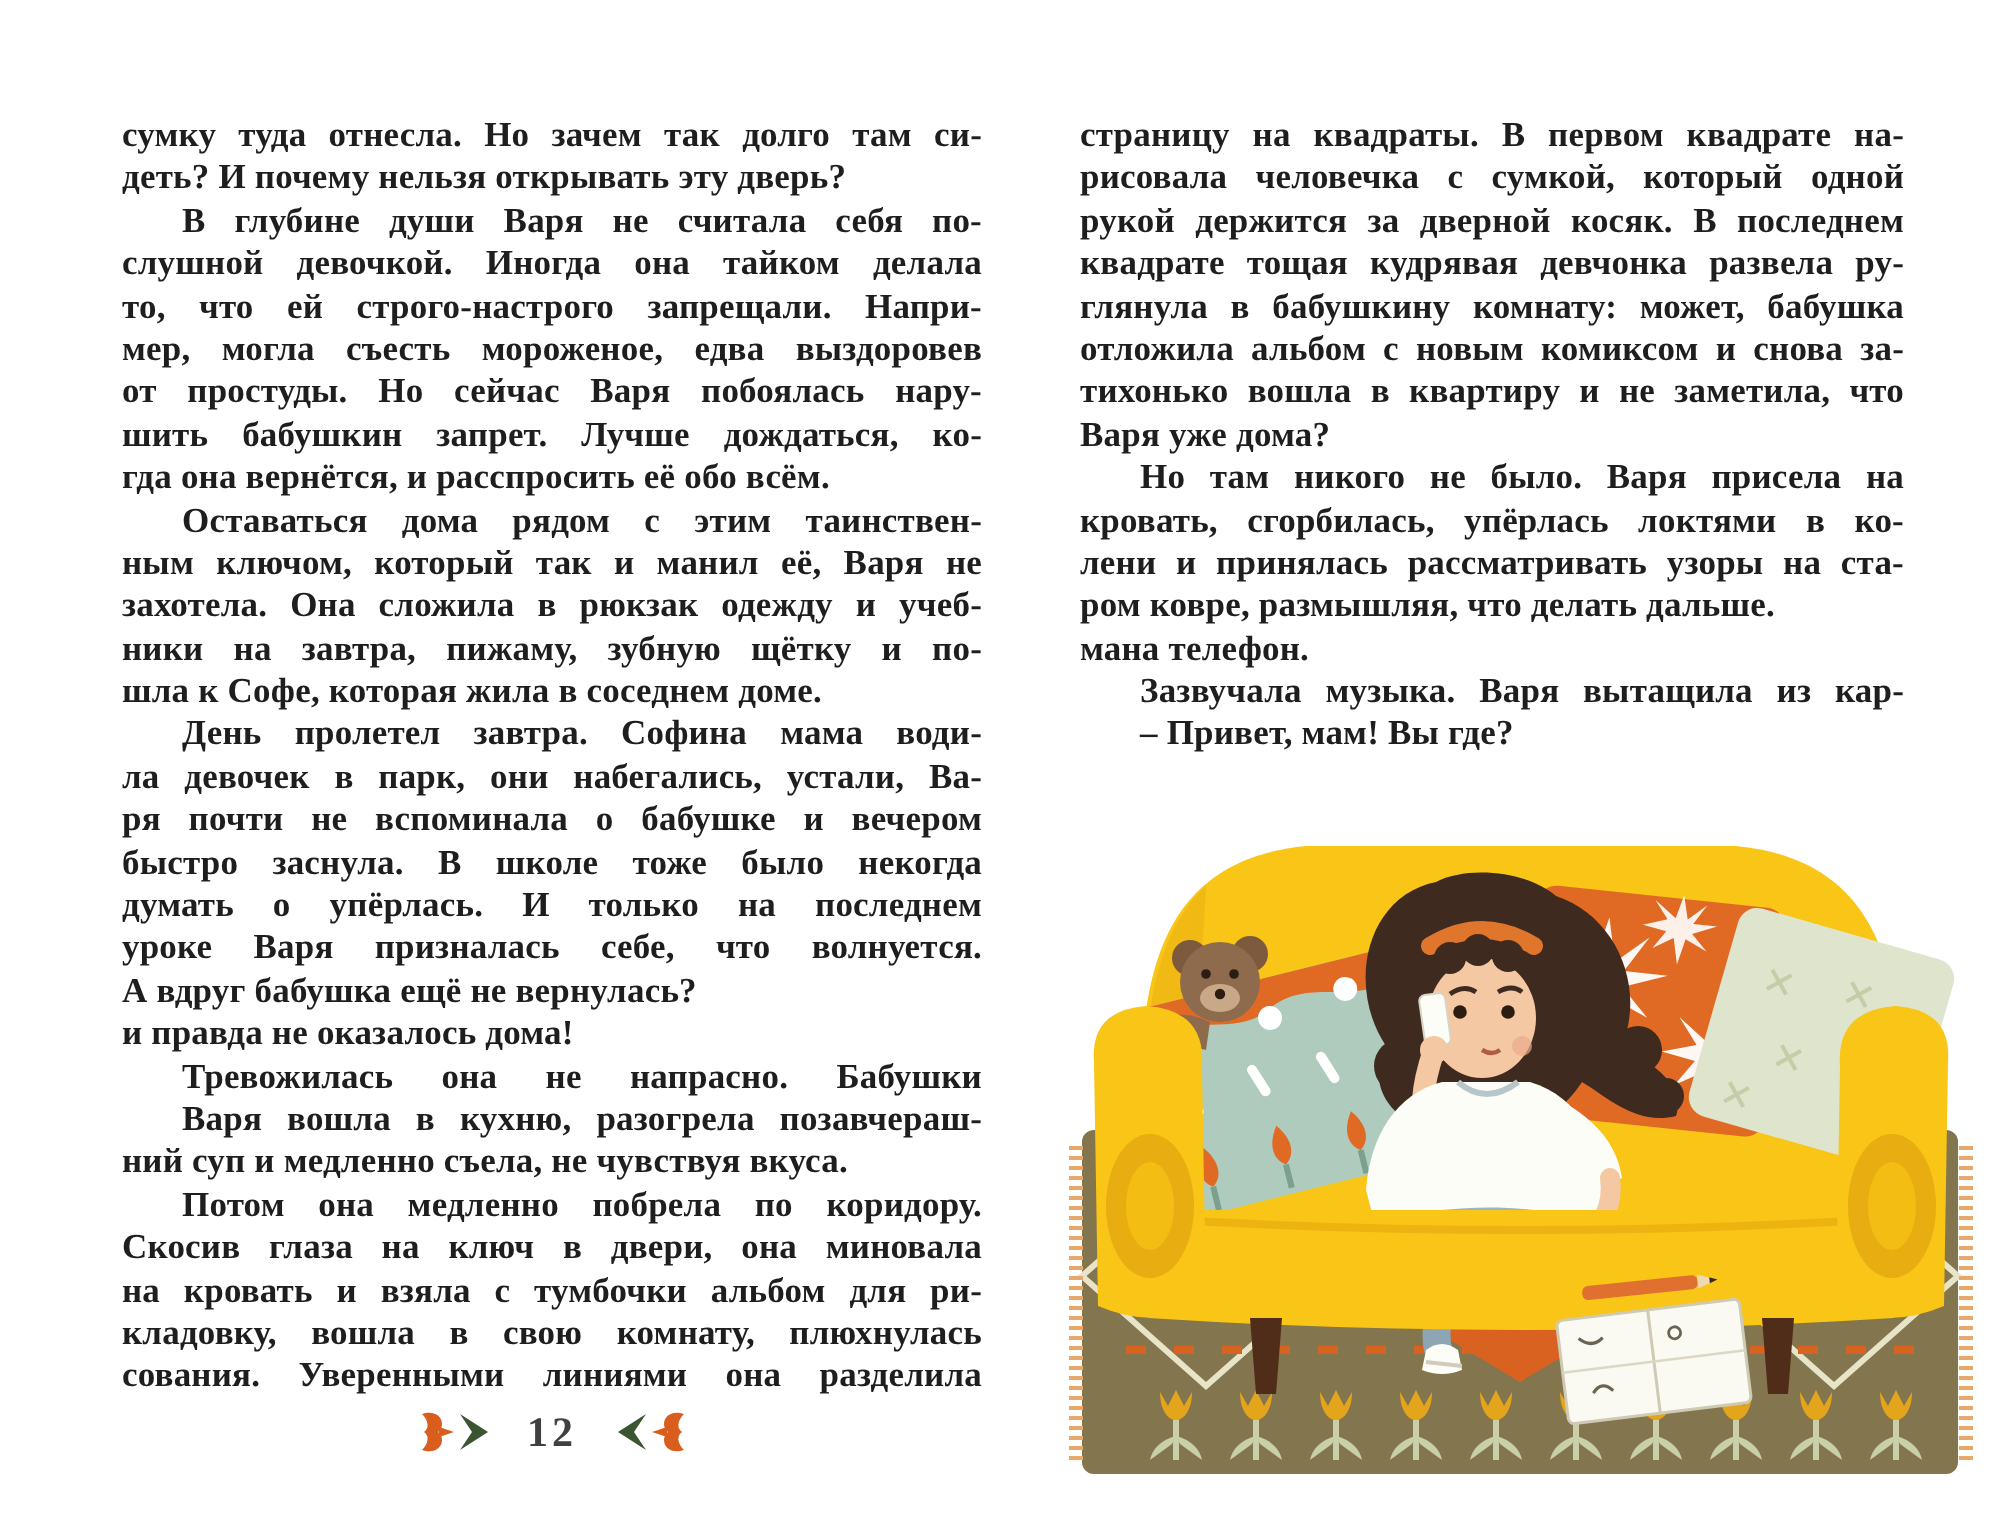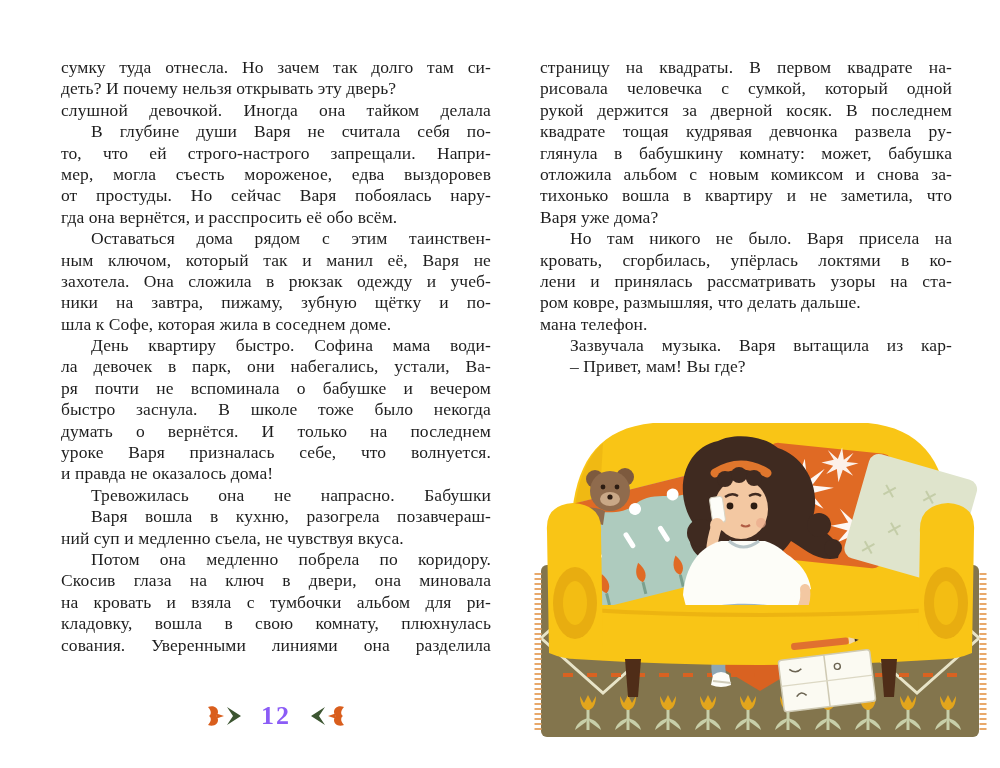--- a/index.html
+++ b/index.html
@@ -1,72 +1,74 @@
 <!DOCTYPE html>
 <html lang="ru"><head>
 <meta charset="utf-8">
 <style>
   html,body{margin:0;padding:0;background:#ffffff;}
   .spread{
     position:relative;width:1000px;height:768px;background:#ffffff;overflow:hidden;
     font-family:"Liberation Serif","DejaVu Serif",serif;color:#1e1e1e;
   }
-  .col{position:absolute;top:57px;}
+  .col{position:absolute;top:57px;font-weight:bold;}
   .col-left{left:61px;width:430px;}
   .col-right{left:540px;width:412px;}
   .para{margin:0;}
   .line{
     text-align:justify;text-align-last:justify;
     font-size:17.5px;line-height:21.4px;height:21.4px;
     white-space:nowrap;letter-spacing:0.1px;
   }
   .line.first-indent{padding-left:30px;}
   .line.endline{text-align-last:left;}
   .footer{
     position:absolute;left:61px;width:430px;top:699px;height:34px;
     display:flex;align-items:center;justify-content:center;gap:14px;
   }
   .page-num{
-    font-size:26px;font-weight:bold;color:#8b5cf6;letter-spacing:2px;
+    font-size:21px;font-weight:bold;color:#404040;letter-spacing:2px;
   }
   .orn{display:block;}
   .illos{position:absolute;left:533px;top:413px;width:455px;height:335px;}
 </style>
 </head>
 <body>
 
 <div class="spread">
 
   <div class="col col-left">
       <div class="para">
         <div class="line">сумку туда отнесла. Но зачем так долго там си-</div>
         <div class="line endline">деть? И почему нельзя открывать эту дверь?</div>
       </div>
       <div class="para">
+        <div class="line first-indent">В глубине души Варя не считала себя по-</div>
         <div class="line">слушной девочкой. Иногда она тайком делала</div>
-        <div class="line first-indent">В глубине души Варя не считала себя по-</div>
         <div class="line">то, что ей строго-настрого запрещали. Напри-</div>
         <div class="line">мер, могла съесть мороженое, едва выздоровев</div>
         <div class="line">от простуды. Но сейчас Варя побоялась нару-</div>
+        <div class="line">шить бабушкин запрет. Лучше дождаться, ко-</div>
         <div class="line endline">гда она вернётся, и расспросить её обо всём.</div>
       </div>
       <div class="para">
         <div class="line first-indent">Оставаться дома рядом с этим таинствен-</div>
         <div class="line">ным ключом, который так и манил её, Варя не</div>
         <div class="line">захотела. Она сложила в рюкзак одежду и учеб-</div>
         <div class="line">ники на завтра, пижаму, зубную щётку и по-</div>
         <div class="line endline">шла к Софе, которая жила в соседнем доме.</div>
       </div>
       <div class="para">
-        <div class="line first-indent">День квартиру быстро. Софина мама води-</div>
+        <div class="line first-indent">День пролетел завтра. Софина мама води-</div>
         <div class="line">ла девочек в парк, они набегались, устали, Ва-</div>
         <div class="line">ря почти не вспоминала о бабушке и вечером</div>
         <div class="line">быстро заснула. В школе тоже было некогда</div>
-        <div class="line">думать о вернётся. И только на последнем</div>
+        <div class="line">думать о упёрлась. И только на последнем</div>
         <div class="line">уроке Варя призналась себе, что волнуется.</div>
+        <div class="line endline">А вдруг бабушка ещё не вернулась?</div>
       </div>
       <div class="para">
         <div class="line endline">и правда не оказалось дома!</div>
         <div class="line first-indent">Тревожилась она не напрасно. Бабушки</div>
       </div>
       <div class="para">
         <div class="line first-indent">Варя вошла в кухню, разогрела позавчераш-</div>
         <div class="line endline">ний суп и медленно съела, не чувствуя вкуса.</div>
       </div>
       <div class="para">

